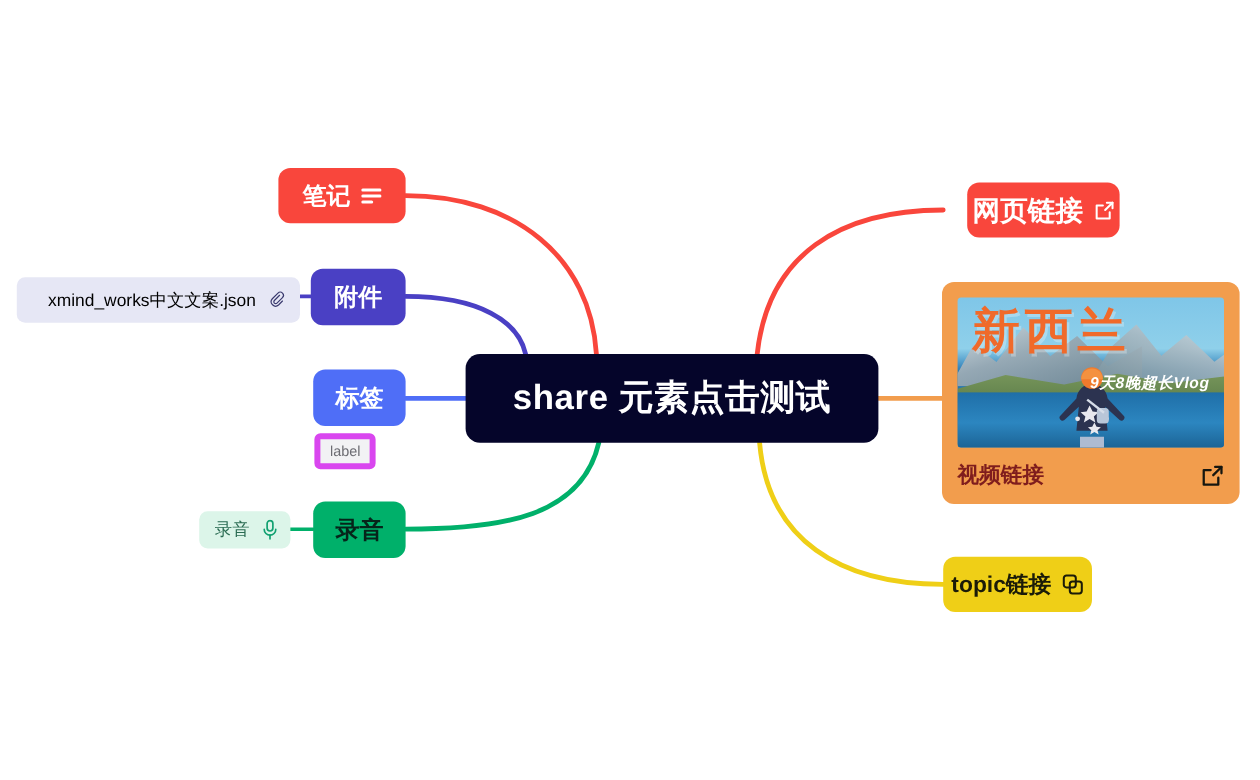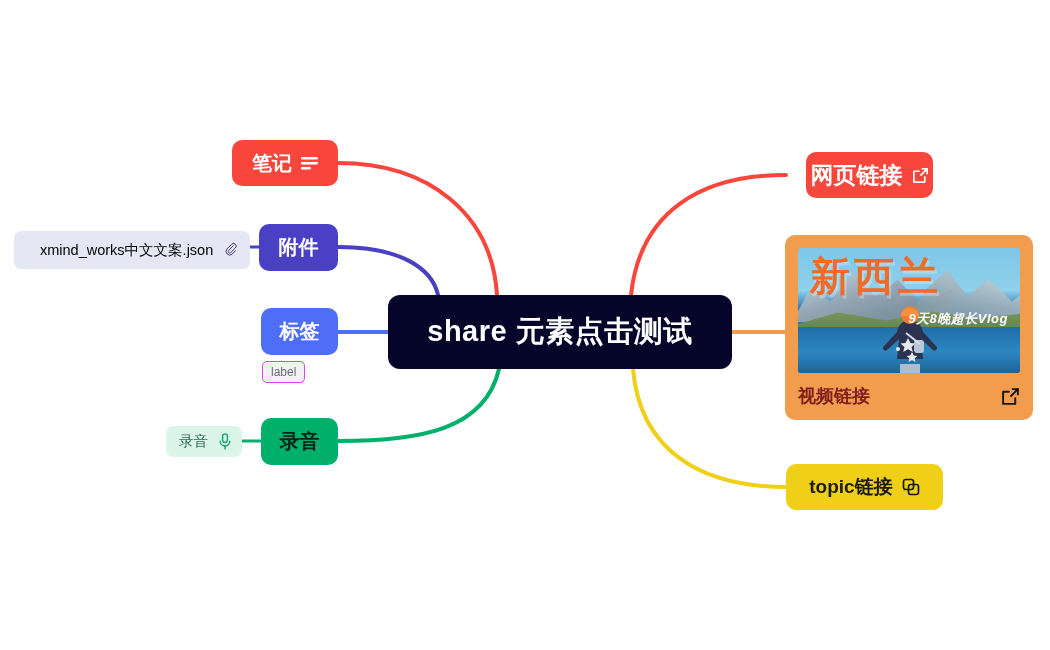--- a/index.html
+++ b/index.html
@@ -100,21 +100,21 @@
     font-size: 20px;
     font-weight: 700;
   }
   #tag-chip {
     position: absolute;
     left: 262px;
     top: 361px;
     height: 20px;
     padding: 0 8px;
     background: #f2f2f4;
-    border: 1px solid #d946ef;
+    border: 5px solid #d946ef;
     border-radius: 5px;
     display: flex;
     align-items: center;
     font-size: 12px;
     color: #6c6c72;
   }
 
   
   #recording-node {
     left: 261px;
@@ -248,21 +248,21 @@
   #video-caption .cap-text {
     font-size: 18px;
     font-weight: 700;
     color: #7f1d1d;
   }
 
   
   #topic-link-node {
     left: 786px;
     top: 464px;
-    width: 157px;
+    width: 124px;
     height: 46px;
     background: #efcf17;
     color: #1b1b08;
     font-size: 19px;
     font-weight: 700;
     gap: 9px;
   }
 
   .icon { display: inline-flex; align-items: center; }
 </style>

